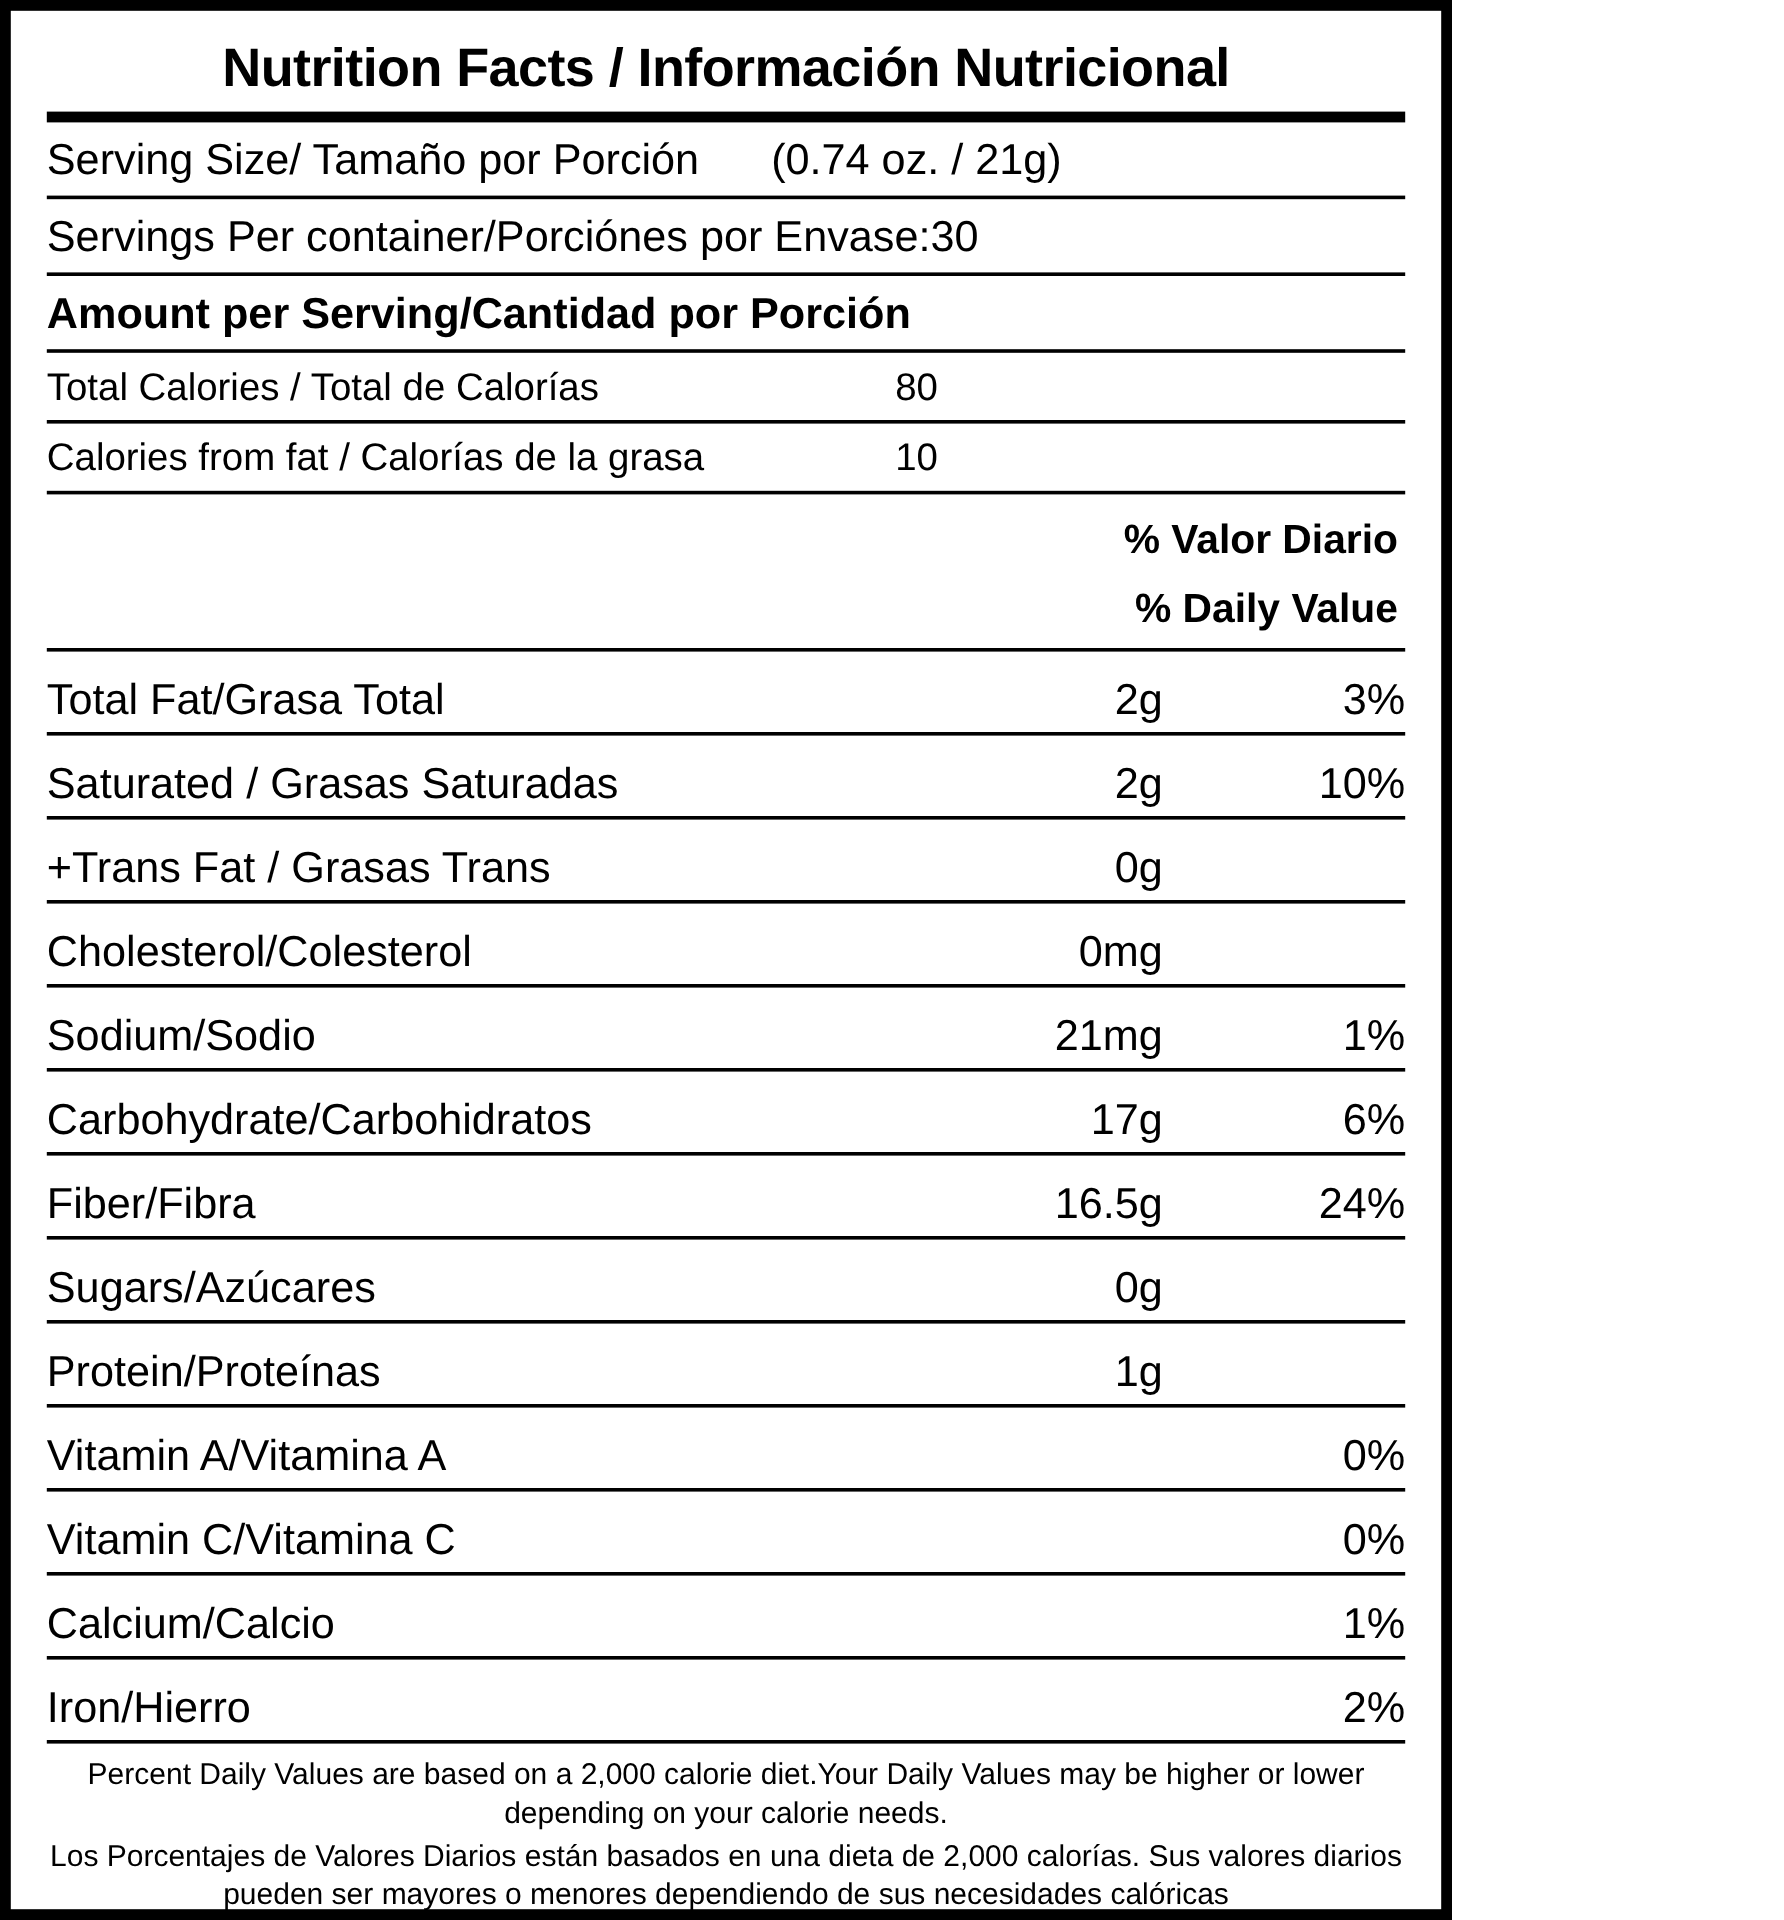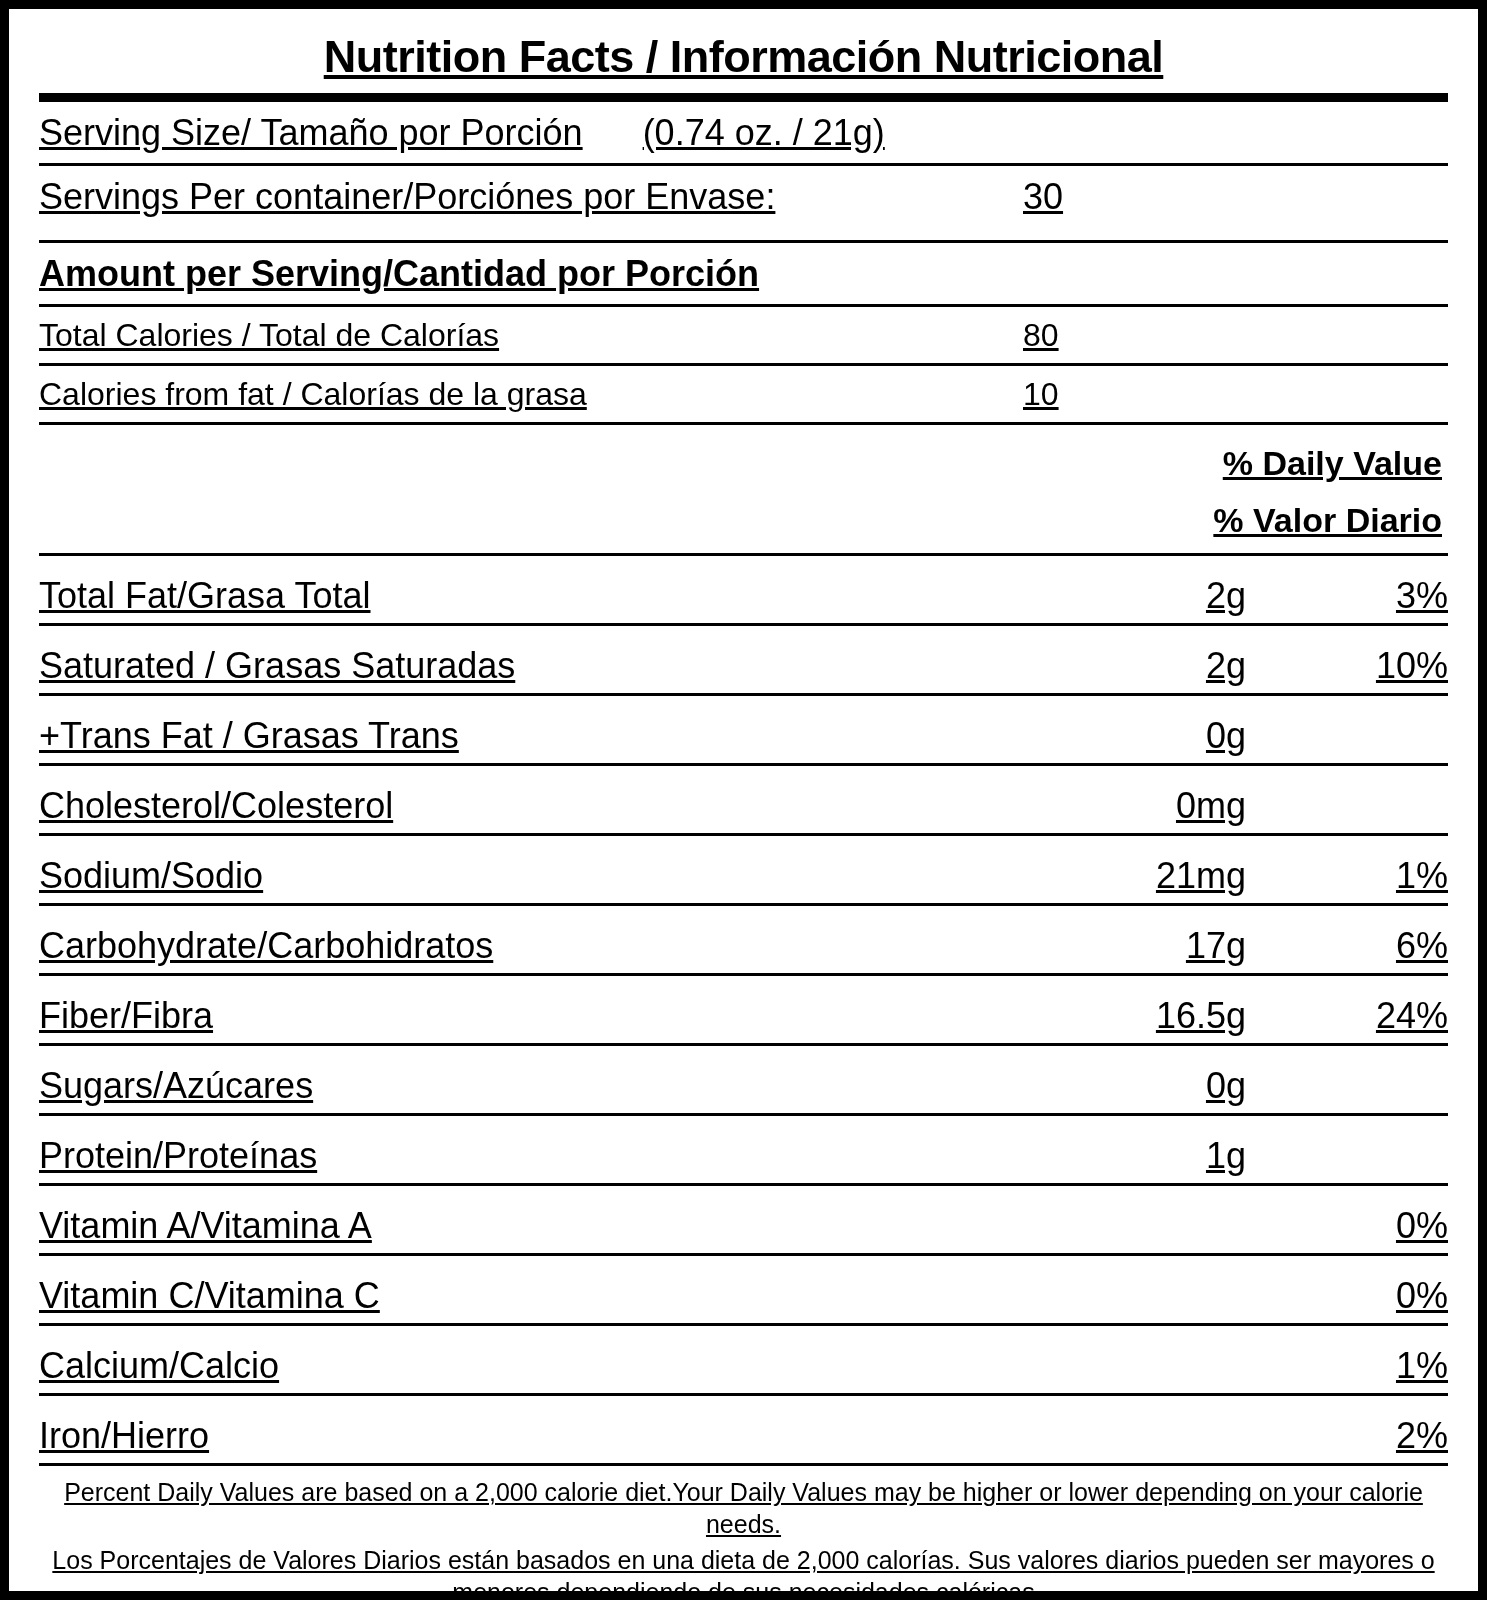--- a/index.html
+++ b/index.html
@@ -8,26 +8,25 @@
     background: #ffffff;
   }
   body {
     width: 1487px;
     height: 1600px;
     font-family: "Liberation Sans", sans-serif;
     color: #000000;
   }
   .panel {
     box-sizing: border-box;
-    width: 1487px;
+    width: 1210px;
     height: 1600px;
     border: 9px solid #000000;
     padding: 14px 30px 10px 30px;
     background: #ffffff;
-    text-decoration: underline;
   }
   .title {
     text-align: center;
     font-size: 45px;
     font-weight: bold;
     letter-spacing: -0.5px;
     line-height: 1.15;
     margin: 8px 0 10px 0;
   }
   .rule-thick {
@@ -72,21 +71,21 @@
     white-space: nowrap;
   }
   .serving-row .value {
     padding-left: 60px;
     white-space: nowrap;
   }
   .spc-row {
     display: flex;
     align-items: baseline;
     font-size: 36px;
-    padding: 10px 0 22px 0;
+    padding: 10px 0 9px 0;
   }
   .spc-row .label {
     flex: 1 1 auto;
     white-space: nowrap;
   }
   .spc-row .value {
     width: 425px;
     text-align: left;
     white-space: nowrap;
   }
@@ -165,22 +164,22 @@
   <div class="rule-thin"></div>
 
   <div class="cal-row">
     <span class="label">Calories from fat / Calorías de la grasa</span>
     <span class="value">10</span>
   </div>
 
   <div class="rule-thin"></div>
 
   <div class="dv-head">
+    <div>% Valor Diario</div>
     <div>% Daily Value</div>
-    <div>% Valor Diario</div>
   </div>
 
   <div class="rule-thin"></div>
 
   <div>
     <div class="row">
       <span class="label">Total Fat/Grasa Total</span>
       <span class="amount">2g</span>
       <span class="dv">3%</span>
     </div>

